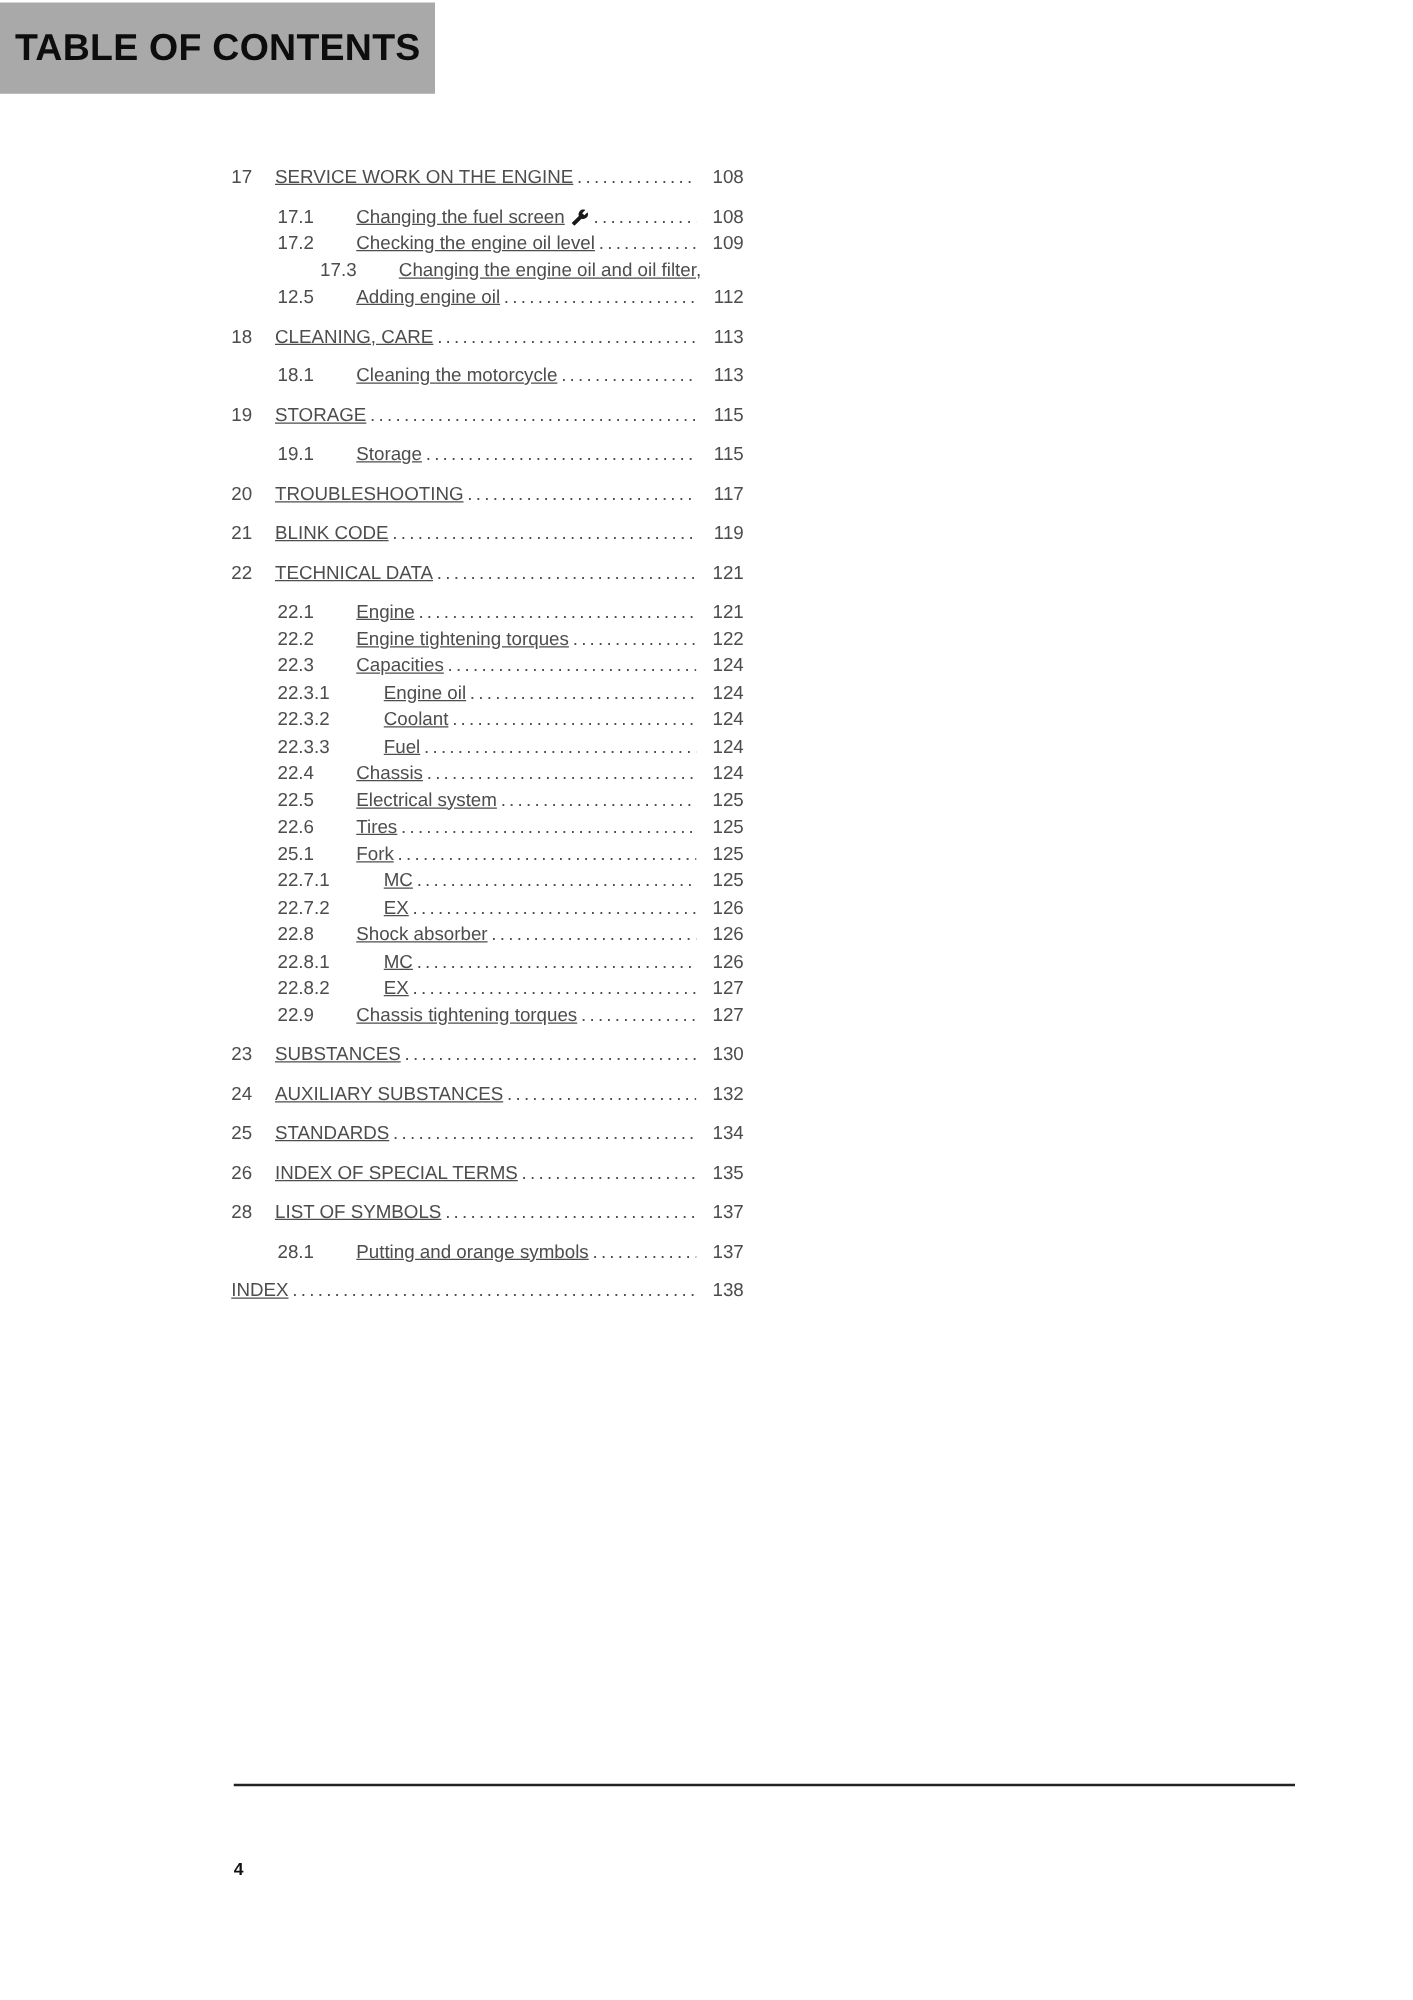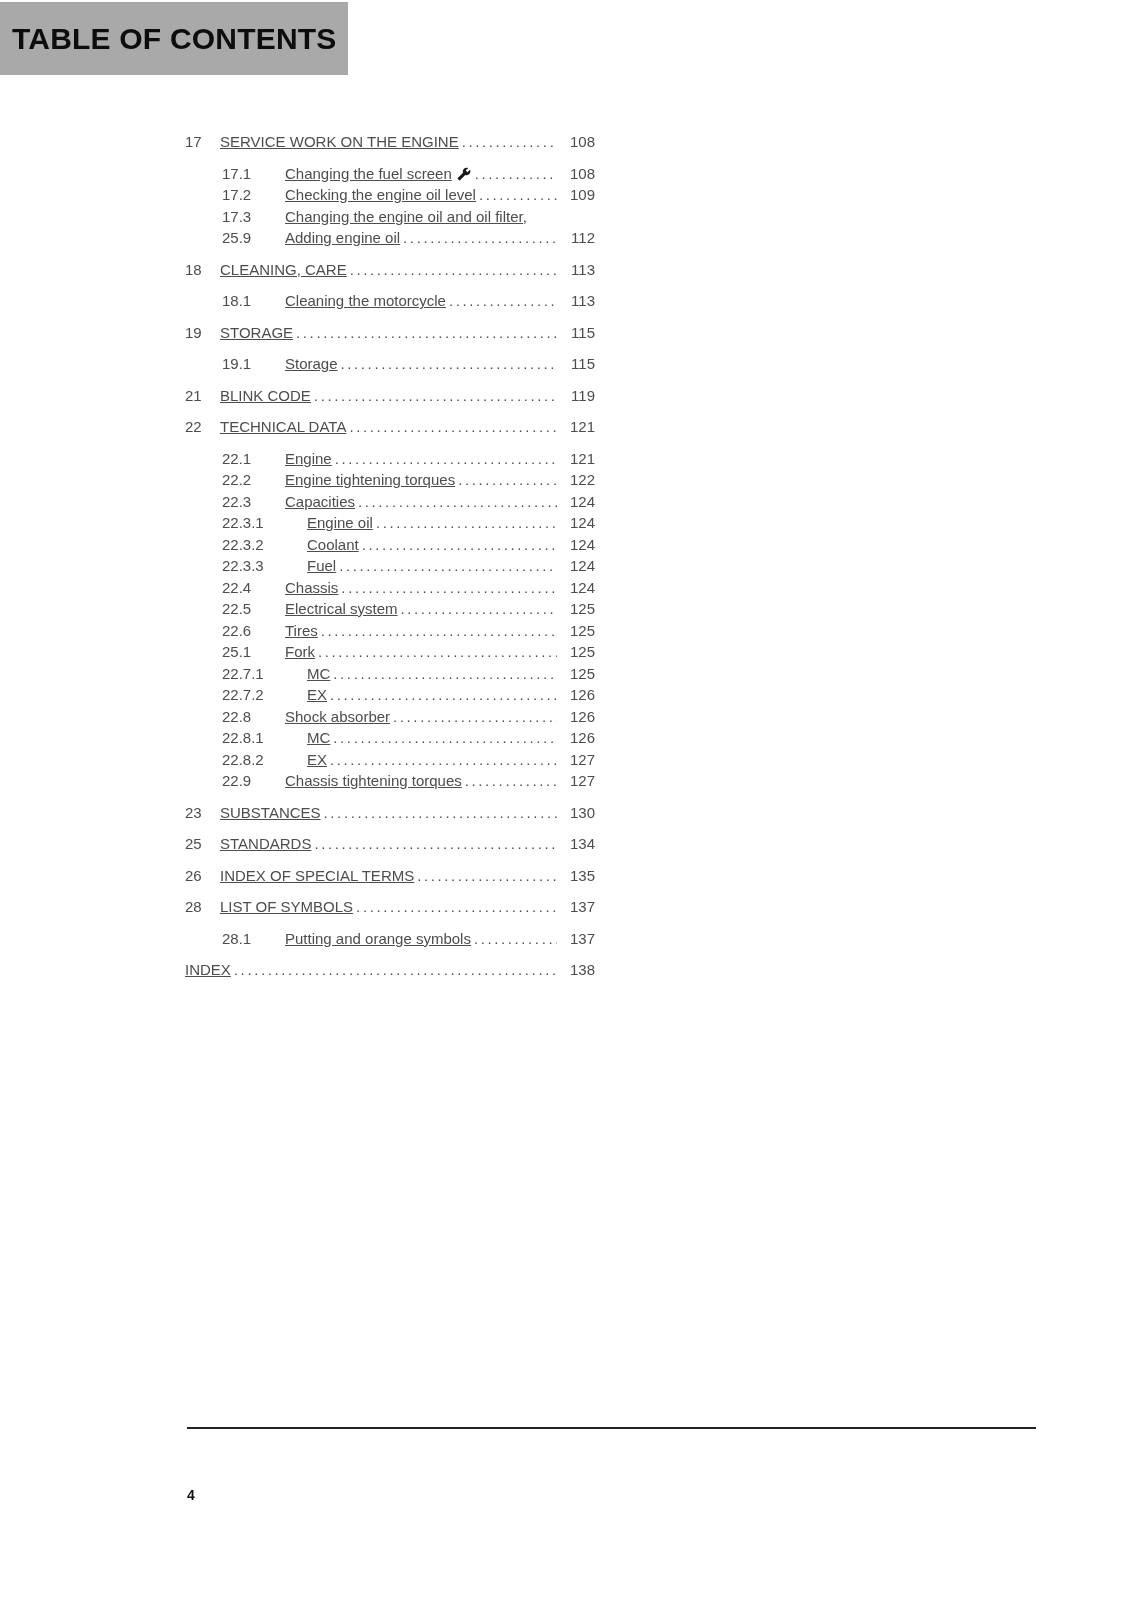--- a/index.html
+++ b/index.html
@@ -23,21 +23,21 @@
   }
   .header-title{
     font-size:30px;font-weight:bold;color:#0d0d0d;
     padding-left:12px;letter-spacing:0.2px;
     white-space:nowrap;
   }
   .toc{
     position:absolute;left:185px;top:121px;width:410px;
     font-size:15px;line-height:21.5px;color:var(--body-text);
   }
-  .toc-row{display:flex;align-items:baseline;}
+  .toc-row{display:flex;align-items:baseline;justify-content:center;}
   .lvl1,.lvl0{margin:10px 0;}
   .num{flex-shrink:0;}
   .lvl1 .num{width:35px;}
   .lvl2 .num,.lvl3 .num{margin-left:37px;}
   .lvl2 .num{width:63px;}
   .lvl3 .num{width:85px;}
   .title{white-space:nowrap;text-decoration:underline;}
   .leader{
     flex:1;overflow:hidden;white-space:nowrap;
     margin:0 6px 0 3px;
@@ -90,21 +90,21 @@
     <span class="title">Checking the engine oil level</span>
     <span class="leader"></span>
     <span class="page">109</span>
   </div>
     <div class="toc-row lvl2">
     <span class="num">17.3</span>
     <span class="title">Changing the engine oil and oil filter,</span>
 
   </div>
     <div class="toc-row lvl2">
-    <span class="num">25.9</span>
+    <span class="num">12.5</span>
     <span class="title">Adding engine oil</span>
     <span class="leader"></span>
     <span class="page">112</span>
   </div>
     <div class="toc-row lvl1">
     <span class="num">18</span>
     <span class="title">CLEANING, CARE</span>
     <span class="leader"></span>
     <span class="page">113</span>
   </div>
@@ -120,20 +120,26 @@
     <span class="leader"></span>
     <span class="page">115</span>
   </div>
     <div class="toc-row lvl2">
     <span class="num">19.1</span>
     <span class="title">Storage</span>
     <span class="leader"></span>
     <span class="page">115</span>
   </div>
     <div class="toc-row lvl1">
+    <span class="num">20</span>
+    <span class="title">TROUBLESHOOTING</span>
+    <span class="leader"></span>
+    <span class="page">117</span>
+  </div>
+    <div class="toc-row lvl1">
     <span class="num">21</span>
     <span class="title">BLINK CODE</span>
     <span class="leader"></span>
     <span class="page">119</span>
   </div>
     <div class="toc-row lvl1">
     <span class="num">22</span>
     <span class="title">TECHNICAL DATA</span>
     <span class="leader"></span>
     <span class="page">121</span>
@@ -234,20 +240,26 @@
     <span class="leader"></span>
     <span class="page">127</span>
   </div>
     <div class="toc-row lvl1">
     <span class="num">23</span>
     <span class="title">SUBSTANCES</span>
     <span class="leader"></span>
     <span class="page">130</span>
   </div>
     <div class="toc-row lvl1">
+    <span class="num">24</span>
+    <span class="title">AUXILIARY SUBSTANCES</span>
+    <span class="leader"></span>
+    <span class="page">132</span>
+  </div>
+    <div class="toc-row lvl1">
     <span class="num">25</span>
     <span class="title">STANDARDS</span>
     <span class="leader"></span>
     <span class="page">134</span>
   </div>
     <div class="toc-row lvl1">
     <span class="num">26</span>
     <span class="title">INDEX OF SPECIAL TERMS</span>
     <span class="leader"></span>
     <span class="page">135</span>

